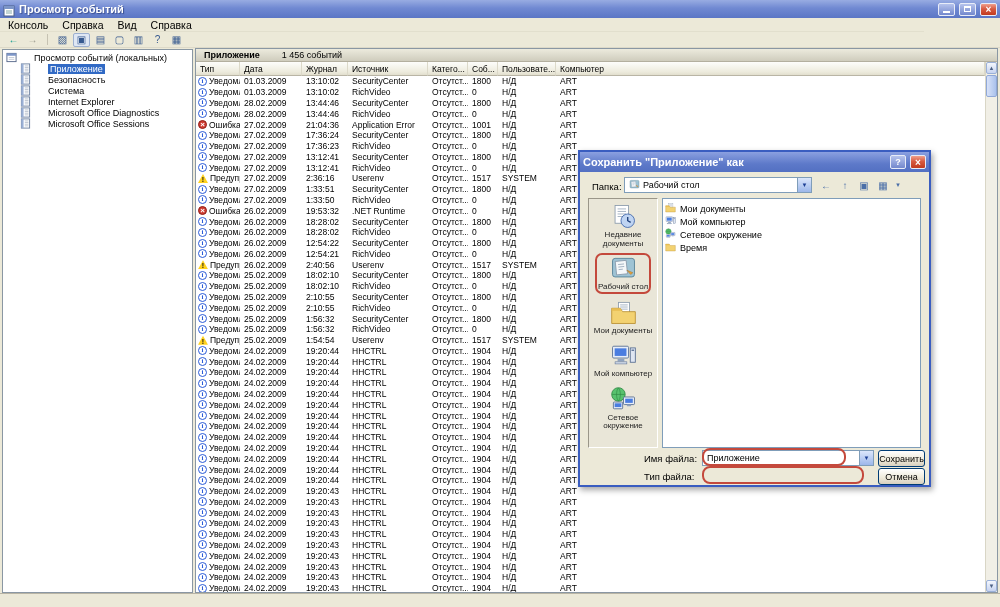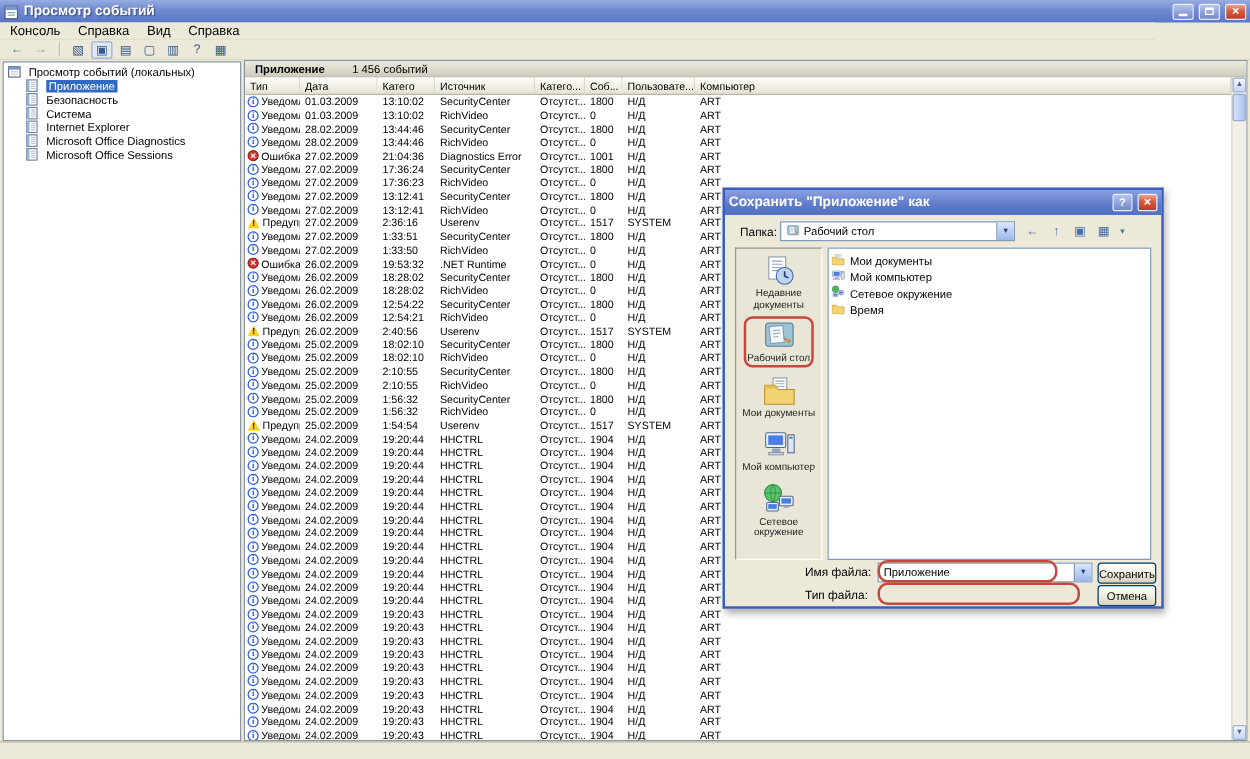--- a/index.html
+++ b/index.html
@@ -27,21 +27,21 @@
   .toolbar{position:absolute;top:32px;left:0;width:1000px;height:16px;background:#ece9d8;
     border-bottom:1px solid #ddd9c8;display:flex;align-items:center;gap:2px;padding-left:5px;z-index:3}
   .tb-btn{width:17px;height:14px;display:flex;align-items:center;justify-content:center;
     font-size:10px;color:#36598f;border:1px solid transparent;border-radius:2px}
   .tb-btn.pressed{border:1px solid #9db0d0;background:#dfe7f4}
   .tb-sep{width:1px;height:11px;background:#c6c2b2;margin:0 4px}
 
   
   .tree-panel{position:absolute;left:2px;top:49px;width:191px;bottom:14px;background:#fff;
     border:1px solid #8a97a3;font-size:9px;padding-top:2px;z-index:2}
-  .tree-row{display:flex;align-items:center;gap:6px;height:11px;padding-left:3px;white-space:nowrap}
+  .tree-row{display:flex;align-items:center;gap:17px;height:11px;padding-left:3px;white-space:nowrap}
   .tree-row.child{padding-left:17px}
   .tree-icn{width:11px;height:11px;flex:none}
   .tree-icn svg{width:11px;height:11px;display:block}
   .tree-label.selected{background:#316ac5;color:#fff;padding:0 2px}
 
   
   .result-pane{position:absolute;left:195px;top:48px;right:2px;bottom:14px;background:#fff;
     border:1px solid #8a97a3;z-index:1}
   .result-header{position:absolute;left:0;top:0;right:0;height:13px;
     background:linear-gradient(#eceadd,#cfccbd);border-bottom:1px solid #b3af9f;
@@ -234,21 +234,21 @@
   </div>
 
 <div class="result-pane">
   <div class="result-header">
     <span class="result-title">Приложение</span>
     <span class="result-count">1 456 событий</span>
   </div>
   <div class="col-header grid8" id="colheader">
       <div class="hcell">Тип</div>
       <div class="hcell">Дата</div>
-      <div class="hcell">Катего</div>
+      <div class="hcell">Журнал</div>
       <div class="hcell">Источник</div>
       <div class="hcell">Катего...</div>
       <div class="hcell">Соб...</div>
       <div class="hcell">Пользовате...</div>
       <div class="hcell">Компьютер</div>
     </div>
   <div class="rows" id="rows">
       <div class="lrow grid8">
         <div class="cell typec">
           <span class="evicon info"></span>
@@ -301,21 +301,21 @@
         <div class="cell">Н/Д</div>
         <div class="cell">ART</div>
       </div>
       <div class="lrow grid8">
         <div class="cell typec">
           <span class="evicon error"></span>
           <span>Ошибка</span>
         </div>
         <div class="cell">27.02.2009</div>
         <div class="cell">21:04:36</div>
-        <div class="cell">Diagnostics Error</div>
+        <div class="cell">Application Error</div>
         <div class="cell">Отсутст...</div>
         <div class="cell">1001</div>
         <div class="cell">Н/Д</div>
         <div class="cell">ART</div>
       </div>
       <div class="lrow grid8">
         <div class="cell typec">
           <span class="evicon info"></span>
           <span>Уведомл...</span>
         </div>

